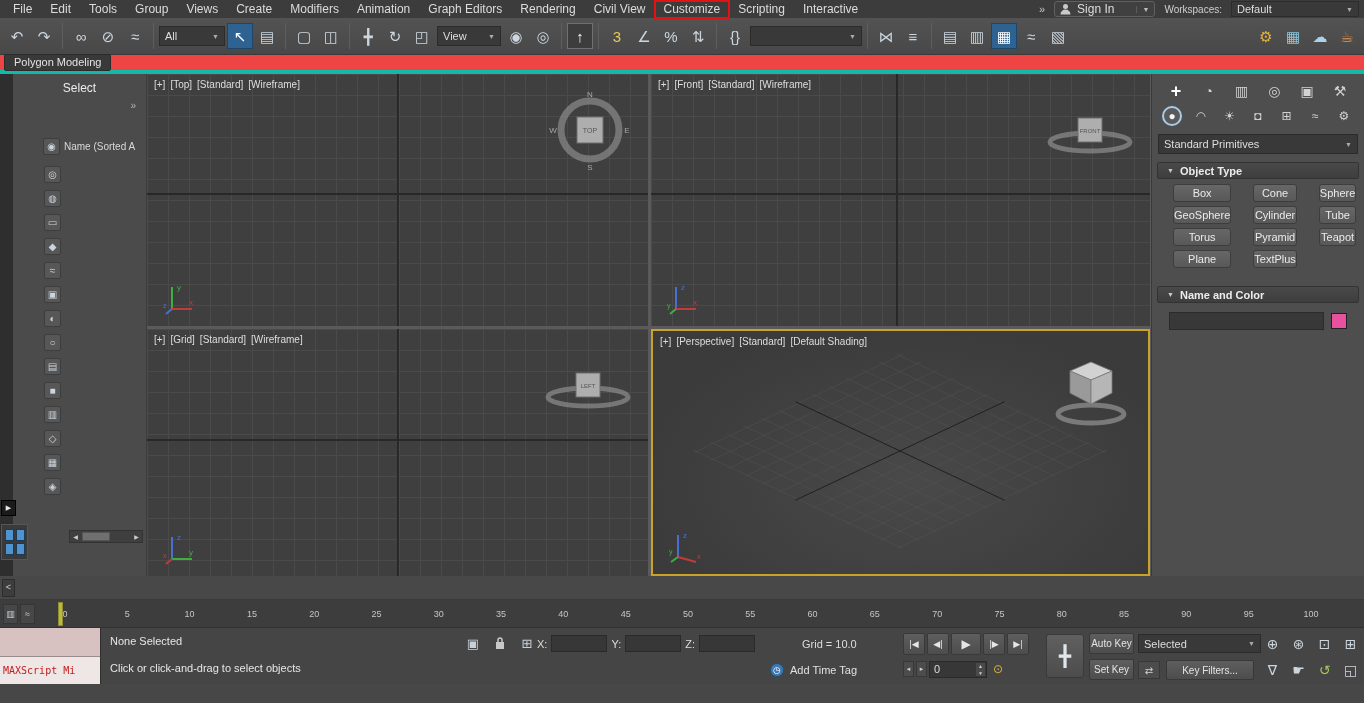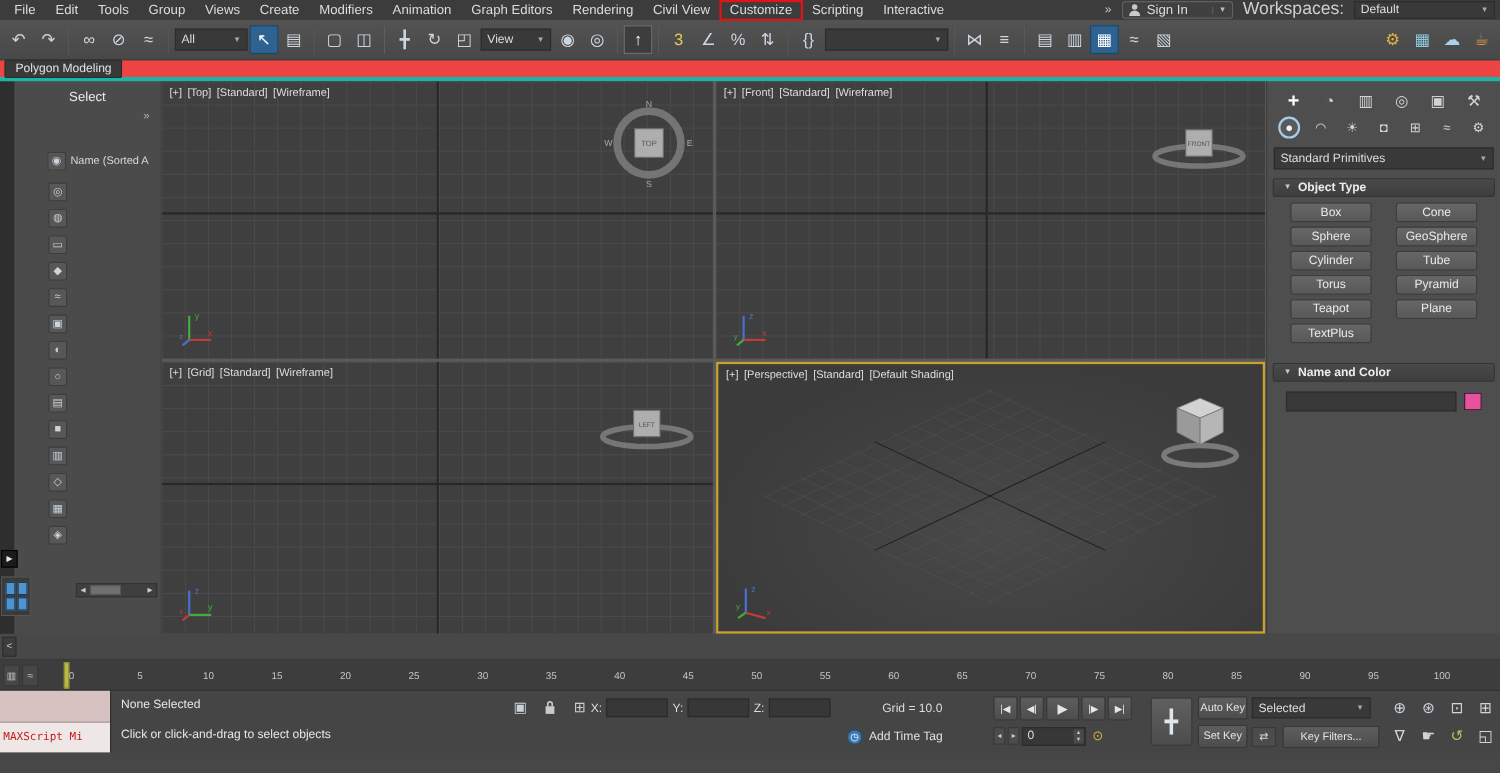--- a/index.html
+++ b/index.html
@@ -16,21 +16,21 @@
 
   
   .menubar{height:18px;background:#3c3c3c;display:flex;align-items:center;font-size:12px;color:#dcdcdc;padding-left:4px;position:relative;z-index:6}
   .menu-items{display:flex;align-items:center;height:100%}
   .menu-item{padding:1px 9px 2px;white-space:nowrap}
   .menu-item.highlighted{outline:2px solid var(--highlight-box);outline-offset:-1px}
   .menu-right{margin-left:auto;display:flex;align-items:center;gap:9px;padding-right:5px}
   .overflow{color:#c9c9c9;font-size:11px}
   .signin{display:flex;align-items:center;gap:6px;border:1px solid #606060;border-radius:3px;height:16px;padding:0 5px;background:#404040}
   .signin .dd-arrow{font-size:7px;color:#bbb;border-left:1px solid #5c5c5c;padding-left:5px;margin-left:16px}
-  .ws-label{color:#cfcfcf;font-size:16px}
+  .ws-label{color:#cfcfcf;font-size:10px}
   .ws-dd{width:128px;height:16px;background:#393939;border:1px solid #2c2c2c;display:flex;align-items:center;padding:0 5px;font-size:11px;color:#ddd}
   .ws-dd .arrow{margin-left:auto;font-size:7px;color:#aaa}
 
   
   .toolbar{height:37px;background:linear-gradient(#535353,#484848);display:flex;align-items:center;padding:0 4px;gap:2px;border-bottom:1px solid #3a3a3a}
   .tgroup{display:flex;align-items:center;gap:1px}
   .ticon{width:26px;height:26px;background:none;border:1px solid transparent;color:#ccd6df;font-size:15px;line-height:1;display:flex;align-items:center;justify-content:center;padding:0}
   .ticon.active{background:var(--accent-blue);border-color:#1d4668;color:#fff}
   .ticon.pressed{background:#3d3d3d;border-color:#707070;color:#ecf2f6}
   .tsep{width:1px;height:26px;background:#3a3a3a;border-right:1px solid #5e5e5e;margin:0 3px}
@@ -87,21 +87,21 @@
   .cp-tab.active{color:#fff;font-size:18px;font-weight:bold}
   .cp-subtabs{display:flex;justify-content:space-between;padding:2px 10px 5px;align-items:center}
   .cp-sub{width:20px;height:20px;background:none;border:none;color:#d2d2d2;font-size:12px;display:flex;align-items:center;justify-content:center}
   .cp-sub.active{border:2px solid #a8cce8;border-radius:50%;background:#5a5a5a;color:#eef5fb}
   .cp-dd{margin:3px 6px 0}
   .rollout{margin:8px 5px 0}
   .ro-head{height:17px;background:linear-gradient(#494949,#3e3e3e);border:1px solid #333;border-radius:2px;display:flex;align-items:center;gap:6px;padding:0 9px;font-weight:bold;color:#ececec}
   .ro-arrow{font-size:7px;color:#c9c9c9}
   .autogrid{display:flex;align-items:center;gap:5px;justify-content:center;padding:7px 0 2px;color:#9c9c9c}
   .cb{width:10px;height:10px;background:#414141;border:1px solid #6b6b6b;display:inline-block}
-  .objgrid{display:grid;grid-template-columns:1fr 1fr;gap:4px 22px;padding:5px 16px 10px}
+  .objgrid{display:grid;grid-template-columns:1fr 1fr 1fr;gap:4px 22px;padding:5px 16px 10px}
   .objbtn{height:18px;background:linear-gradient(#676767,#585858);border:1px solid #3d3d3d;border-radius:3px;color:#eaeaea;font-size:11px;padding:0}
   .namerow{display:flex;gap:7px;padding:9px 12px;align-items:center}
   .nameinput{flex:1;height:18px;background:#383838;border:1px solid #2b2b2b;color:#ddd;padding:0 4px;font-size:11px}
   .swatch{width:16px;height:16px;background:var(--object-color);border:1px solid #222}
 
   
   .timeslider{height:24px;background:#484848;display:flex;align-items:center;padding:0 2px;border-bottom:1px solid #3a3a3a}
   .ts-btn{width:13px;height:18px;background:#3d3d3d;border:1px solid #2d2d2d;color:#ccc;font-size:9px;line-height:1;padding:0}
   .ts-track{flex:1;height:17px;background:#3b3b3b;border:1px solid #2f2f2f;margin-left:2px;display:flex;align-items:center}
   .ts-thumb{margin-left:44px;width:90px;height:15px;background:linear-gradient(#7b7b7b,#656565);border:1px solid #4f4f4f;color:#f2f2f2;font-size:10px;display:flex;align-items:center;justify-content:center}
@@ -131,21 +131,21 @@
   .att-icon{width:14px;height:14px;border-radius:50%;background:#3e79b4;color:#fff;font-size:9px;display:flex;align-items:center;justify-content:center;border:1px solid #24506e}
   .playback{position:absolute;left:903px;top:5px;display:flex;gap:2px}
   .pb{height:22px;min-width:22px;background:linear-gradient(#5e5e5e,#4d4d4d);border:1px solid #393939;border-radius:2px;color:#e6e6e6;font-size:9px;padding:0 2px}
   .pb.wide{min-width:30px;font-size:12px}
   .stepper{position:absolute;left:903px;top:32px;display:flex;align-items:center;gap:2px}
   .step-b{width:11px;height:16px;background:#4c4c4c;border:1px solid #383838;color:#ccc;font-size:7px;padding:0}
   .spin{position:absolute;right:1px;top:1px;bottom:1px;width:9px;display:flex;flex-direction:column;align-items:center;justify-content:center;background:#4a4a4a;font-size:5px;color:#ccc;gap:1px}
   .keybtn-sm{width:18px;height:18px;background:none;border:none;color:#d9b13c;font-size:12px;padding:0}
   .bigkey{position:absolute;left:1046px;top:6px;width:38px;height:44px;background:linear-gradient(#606060,#4c4c4c);border:1px solid #3a3a3a;border-radius:3px;color:#dfe6ec;font-size:20px;display:flex;align-items:center;justify-content:center}
   .kbtn{position:absolute;width:45px;height:21px;background:linear-gradient(#5e5e5e,#4d4d4d);border:1px solid #383838;color:#e4e4e4;font-size:10px;padding:0;border-radius:2px}
-  .seldd{position:absolute;left:1138px;top:6px;width:108px;height:19px}
+  .seldd{position:absolute;left:1138px;top:6px;width:123px;height:19px}
   .tangent{position:absolute;left:1138px;top:33px;width:22px;height:18px;background:#4c4c4c;border:1px solid #383838;color:#cfd6dd;font-size:10px;padding:0}
   .keyfilters{position:absolute;left:1166px;top:32px;width:88px;height:20px;background:linear-gradient(#5e5e5e,#4d4d4d);border:1px solid #383838;color:#e4e4e4;font-size:10px;border-radius:2px;padding:0}
   .navgrid{position:absolute;left:1260px;top:3px;display:grid;grid-template-columns:repeat(4,25px);grid-auto-rows:25px;gap:1px}
   .navbtn{background:none;border:none;color:#cdd5dc;font-size:14px;padding:0}
 </style>
 </head>
 <body>
 
 <div class="app">
 

